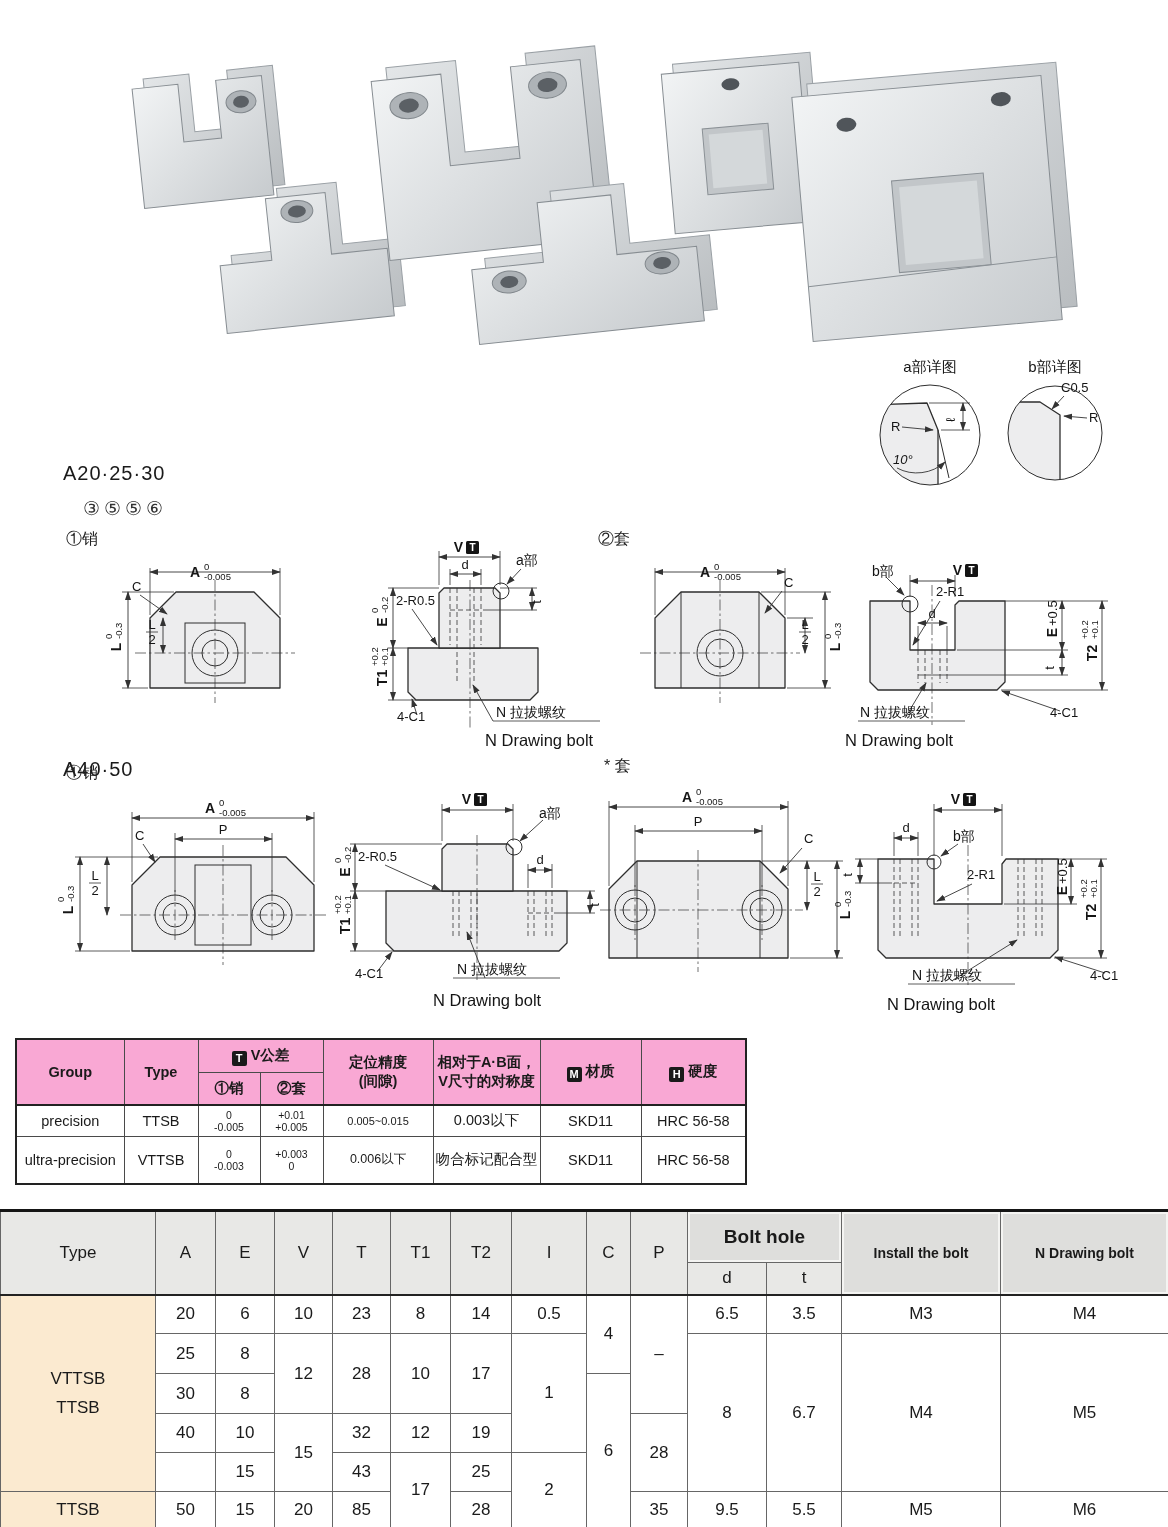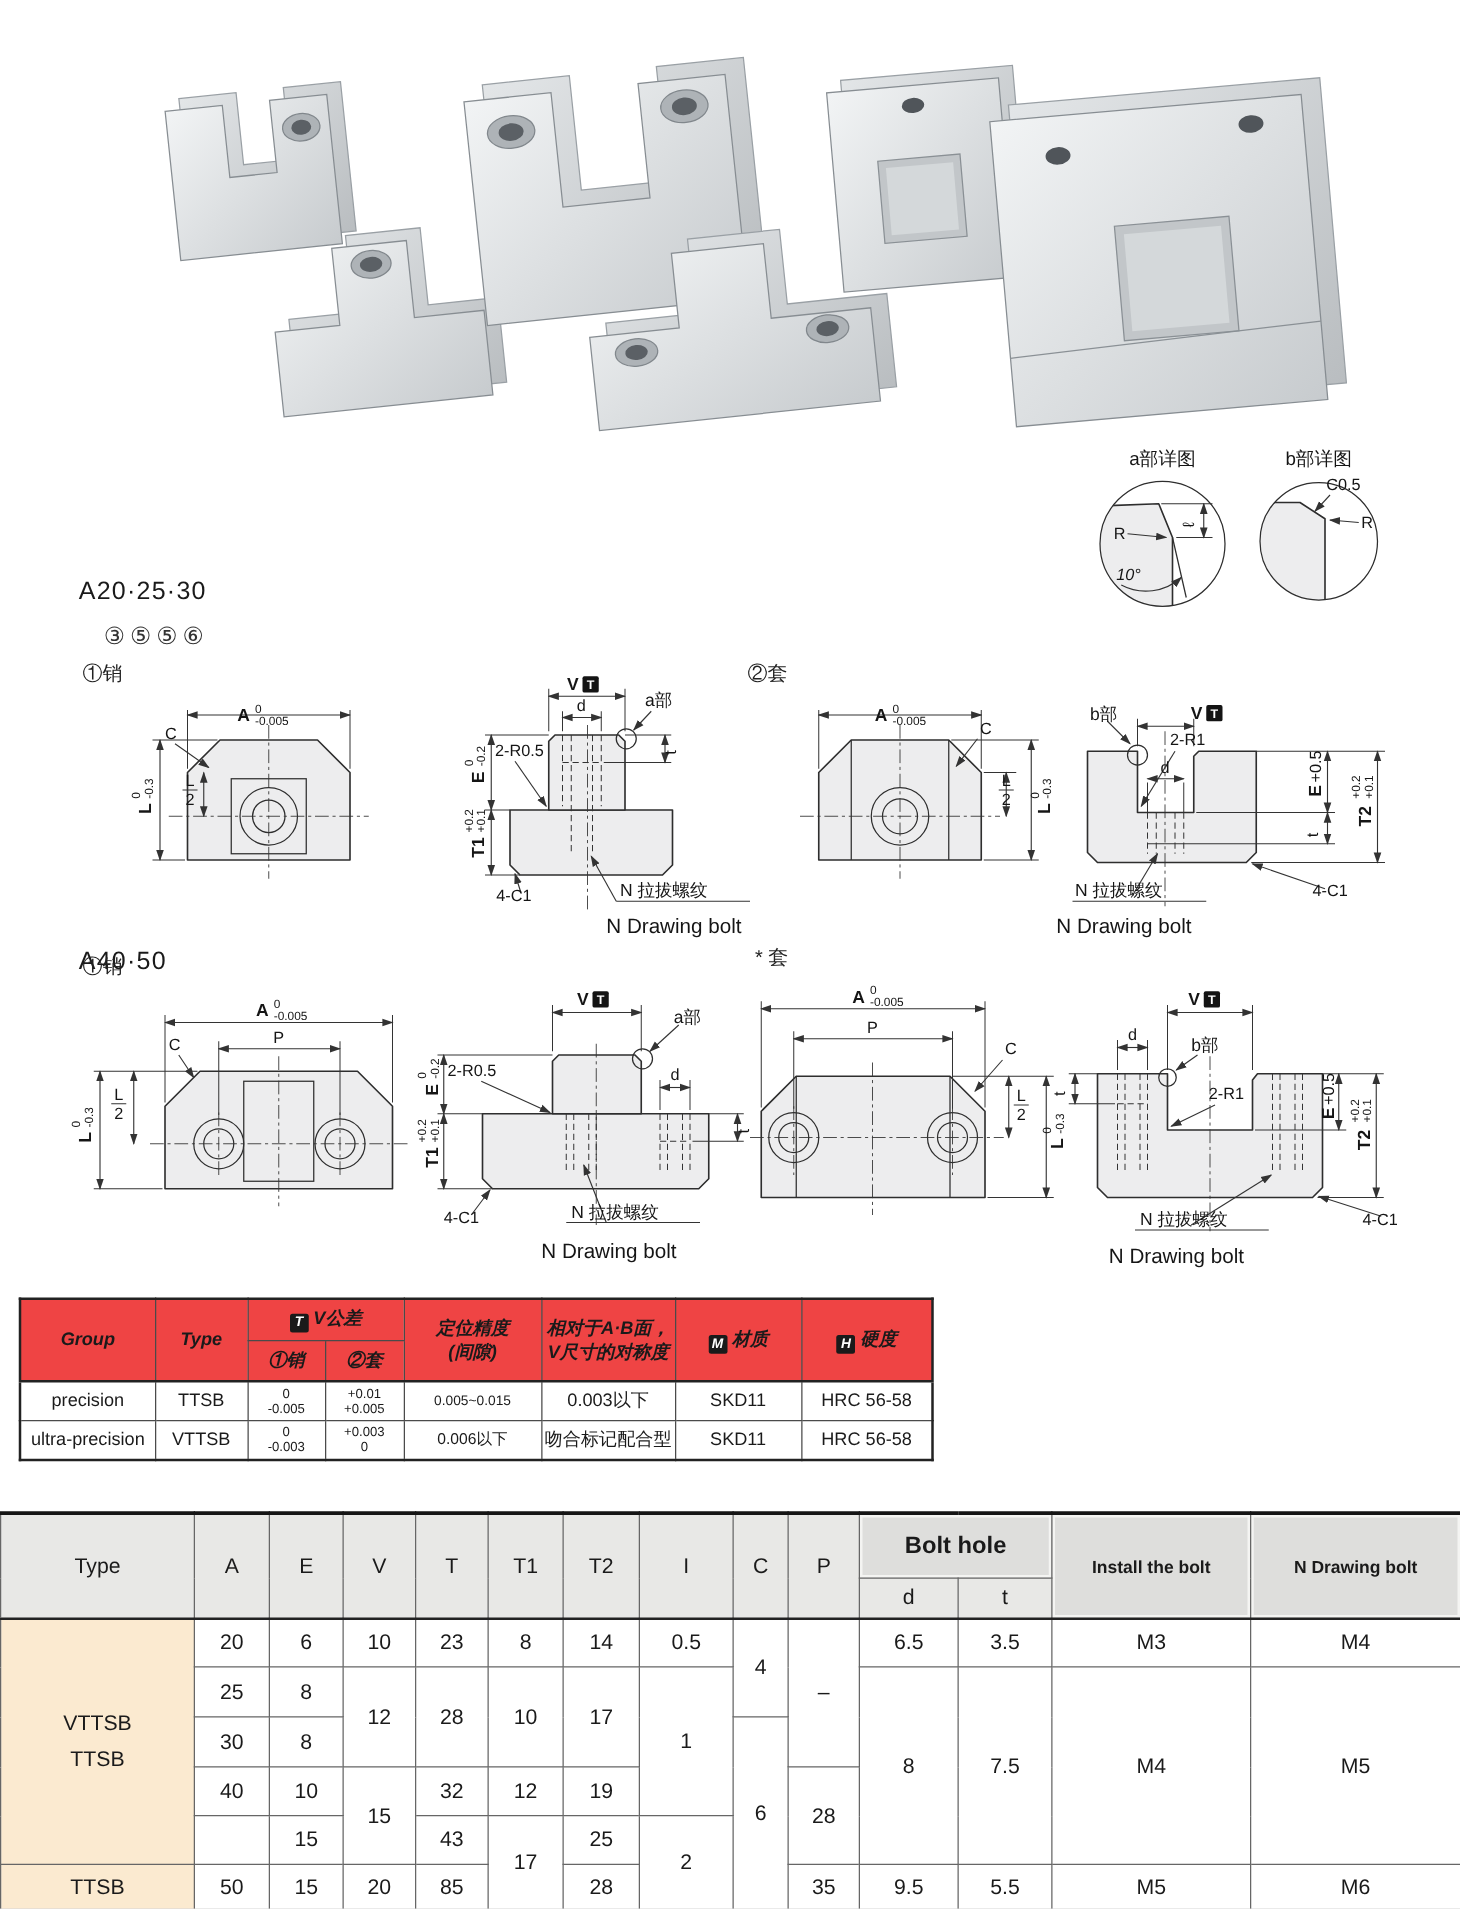--- a/index.html
+++ b/index.html
@@ -23,21 +23,21 @@
   .ld{stroke:#333;stroke-width:.9;fill:none;marker-end:url(#ar);}
   .ext{stroke:#333;stroke-width:.8;fill:none;}
   .dsh{stroke:#333;stroke-width:.8;stroke-dasharray:5 3;fill:none;}
   .cl{stroke:#333;stroke-width:.7;stroke-dasharray:11 3 2.5 3;fill:none;}
   .tbox{fill:#141414;}
   .tboxtxt{fill:#fff;font-weight:700;font-size:10px;text-anchor:middle;}
   
   .spec{border-collapse:collapse;table-layout:fixed;width:730px;font-size:14.5px;}
   .spec th,.spec td{border:1px solid #4a4a4a;text-align:center;vertical-align:middle;padding:0;}
   .spec{border:2px solid #222;}
-  .spec thead th{background:#ef4444;font-weight:700;font-style:italic;}
+  .spec thead th{background:#f9a8d4;font-weight:700;}
   .spec thead{border-bottom:2px solid #222;}
   .spec td{background:#fff;}
   .spec .tol2{font-size:10.5px;line-height:1.15;}
   .ibox{display:inline-block;width:15px;height:15px;background:#1a1a1a;color:#fff;font-weight:bold;
         font-size:11px;line-height:15px;border-radius:2px;text-align:center;margin-right:4px;vertical-align:-2px;}
   
   .size{border-collapse:collapse;table-layout:fixed;width:1168px;font-size:17px;}
   .size th,.size td{border:1px solid #666;text-align:center;vertical-align:middle;padding:0;}
   .size{border-top:3px solid #151515;}
   .size thead th{background:#e8e8e6;font-weight:400;}
@@ -576,21 +576,21 @@
           </td>
       <td class="tol2">
             <div>+0.01</div>
             <div>+0.005</div>
           </td>
       <td style="font-size:11px">0.005~0.015</td>
       <td>0.003以下</td>
       <td>SKD11</td>
       <td>HRC 56-58</td>
     </tr>
-    <tr style="height:32px">
+    <tr style="height:48px">
       <td>ultra-precision</td>
       <td>VTTSB</td>
       <td class="tol2">
             <div>0</div>
             <div>-0.003</div>
           </td>
       <td class="tol2">
             <div>+0.003</div>
             <div>0</div>
           </td>
@@ -664,21 +664,21 @@
     </tr>
     <tr style="height:40px">
       <td>25</td>
       <td>8</td>
       <td rowspan="2">12</td>
       <td rowspan="2">28</td>
       <td rowspan="2">10</td>
       <td rowspan="2">17</td>
       <td rowspan="3">1</td>
       <td rowspan="4">8</td>
-      <td rowspan="4">7.5</td>
+      <td rowspan="4">6.7</td>
       <td rowspan="4">M4</td>
       <td rowspan="4">M5</td>
     </tr>
     <tr style="height:40px">
       <td>30</td>
       <td>8</td>
       <td rowspan="4">6</td>
     </tr>
     <tr style="height:39px">
       <td>40</td>

